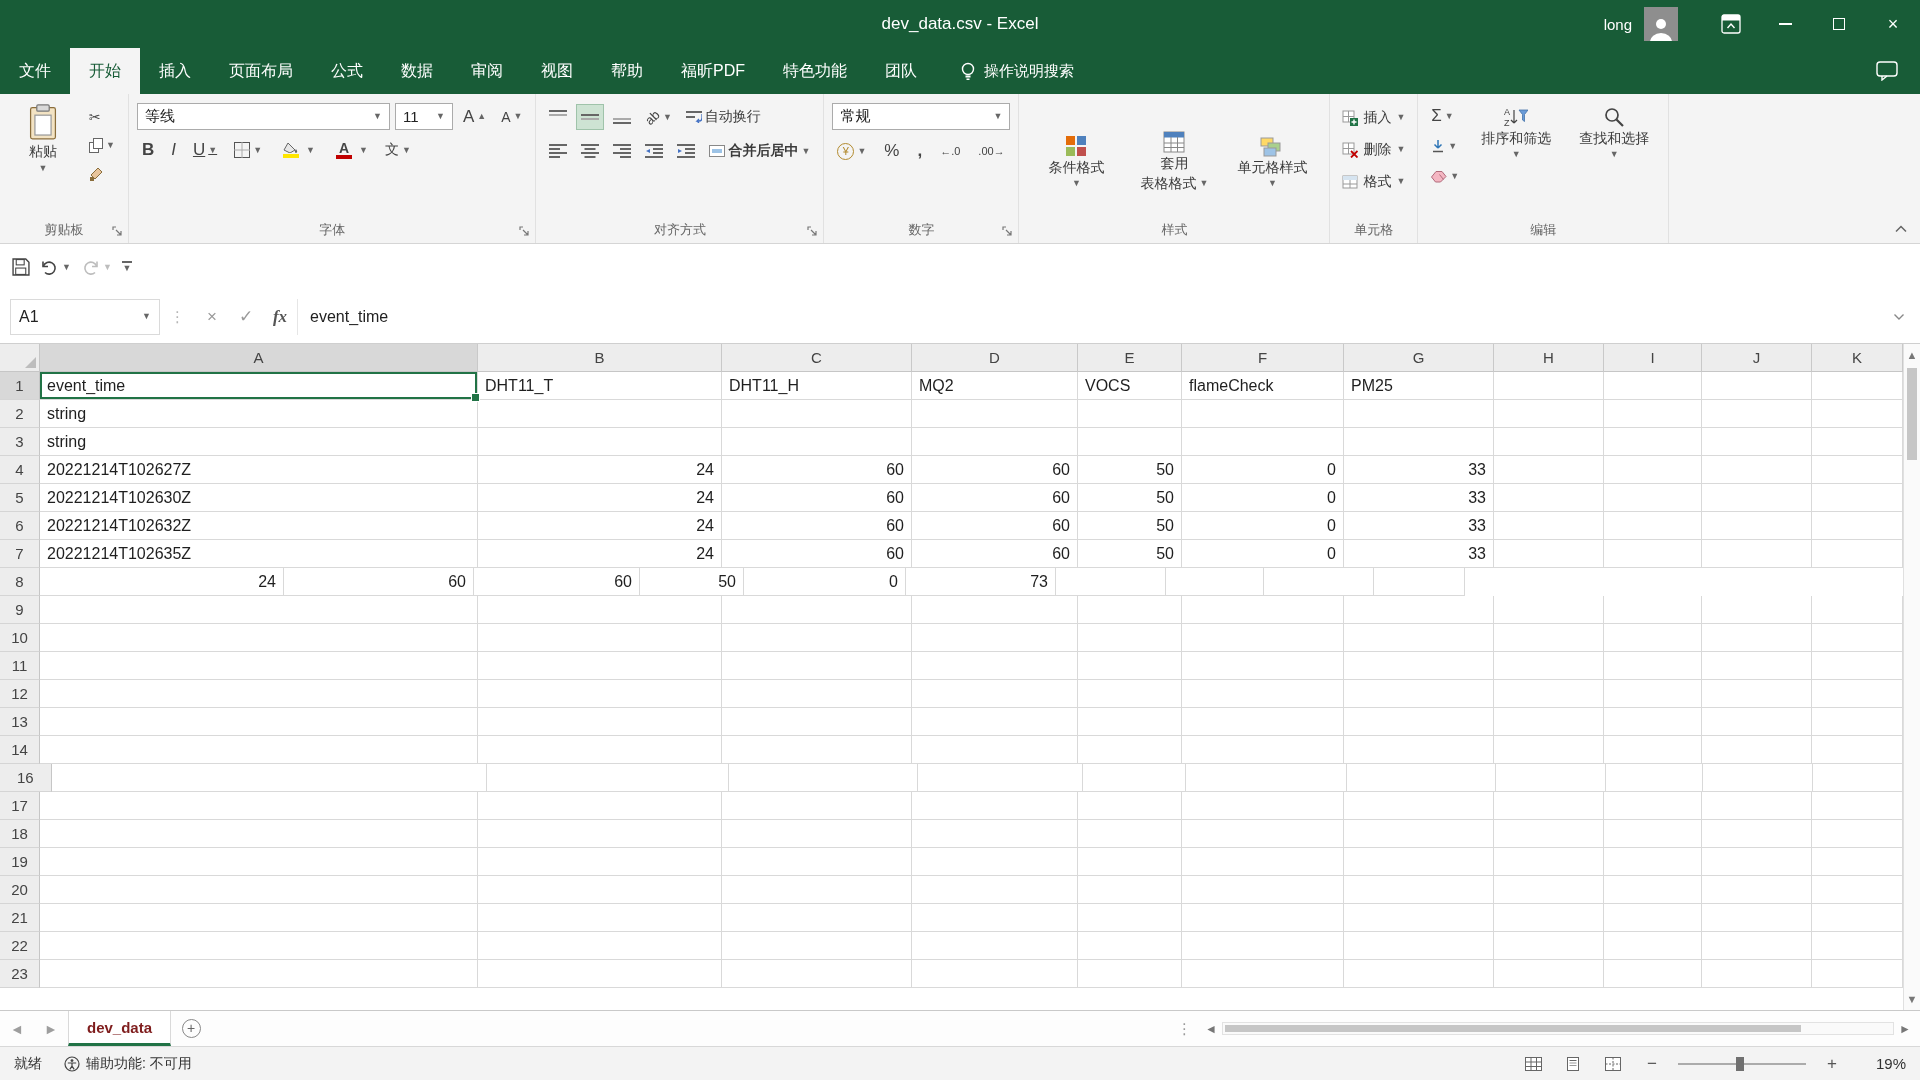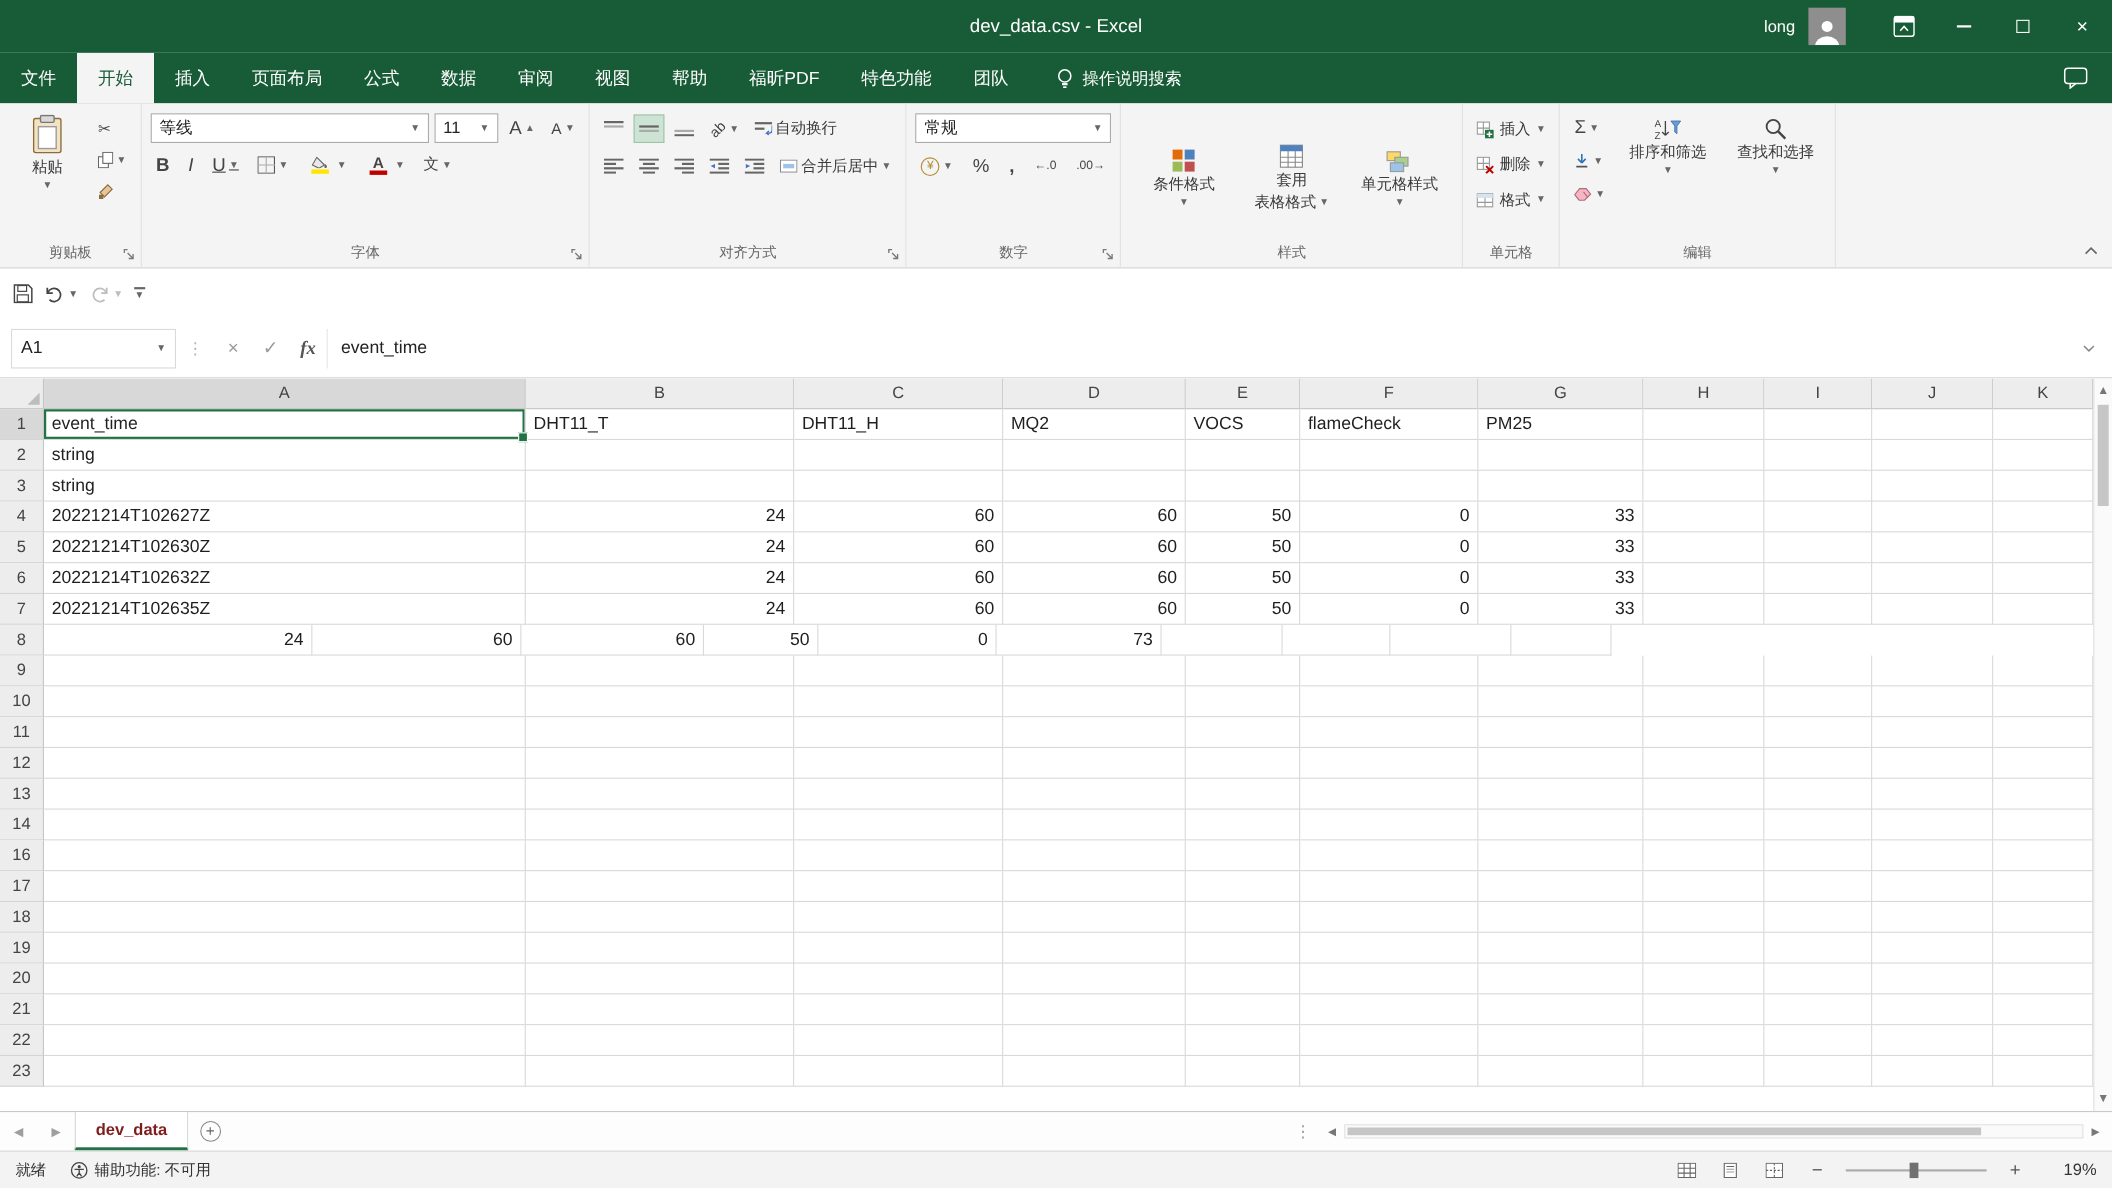--- a/index.html
+++ b/index.html
@@ -308,21 +308,21 @@
           </span>
         <span class="mini">
           <svg width="16" height="12">
               <rect y="0" width="16" height="2" fill="#666"></rect>
               <rect y="5" width="9" height="2" fill="#666"></rect>
               <path d="M16 3 v4 q0 3 -3 3 h-2 l2 -2 m-2 2 l2 2" fill="none" stroke="#4472C4" stroke-width="1.3"></path>
             </svg>
           <span class="lbl">自动换行</span>
         </span>
       </div>
-      <div class="row" style="gap:4px;">
+      <div class="row" style="gap:4px;font-weight:bold;">
         <span class="toggle">
             <svg width="18" height="14">
               <rect y="0" width="18" height="2" fill="#666"></rect>
               <rect y="4" width="11" height="2" fill="#666"></rect>
               <rect y="8" width="18" height="2" fill="#666"></rect>
               <rect y="12" width="11" height="2" fill="#666"></rect>
             </svg>
           </span>
         <span class="toggle">
             <svg width="18" height="14">
@@ -793,21 +793,21 @@
         <div class="g-cell" style="width: 166px;"></div>
         <div class="g-cell" style="width: 104px;"></div>
         <div class="g-cell" style="width: 162px;"></div>
         <div class="g-cell" style="width: 150px;"></div>
         <div class="g-cell" style="width: 110px;"></div>
         <div class="g-cell" style="width: 98px;"></div>
         <div class="g-cell" style="width: 110px;"></div>
         <div class="g-cell" style="width: 91px;"></div>
       </div>
       <div class="g-row">
-        <div class="g-rowhead" style="width: 40px; text-align: right;">16</div>
+        <div class="g-rowhead" style="width: 52px; text-align: right;">16</div>
         <div class="g-cell" style="width: 438px;"></div>
         <div class="g-cell" style="width: 244px;"></div>
         <div class="g-cell" style="width: 190px;"></div>
         <div class="g-cell" style="width: 166px;"></div>
         <div class="g-cell" style="width: 104px;"></div>
         <div class="g-cell" style="width: 162px;"></div>
         <div class="g-cell" style="width: 150px;"></div>
         <div class="g-cell" style="width: 110px;"></div>
         <div class="g-cell" style="width: 98px;"></div>
         <div class="g-cell" style="width: 110px;"></div>

